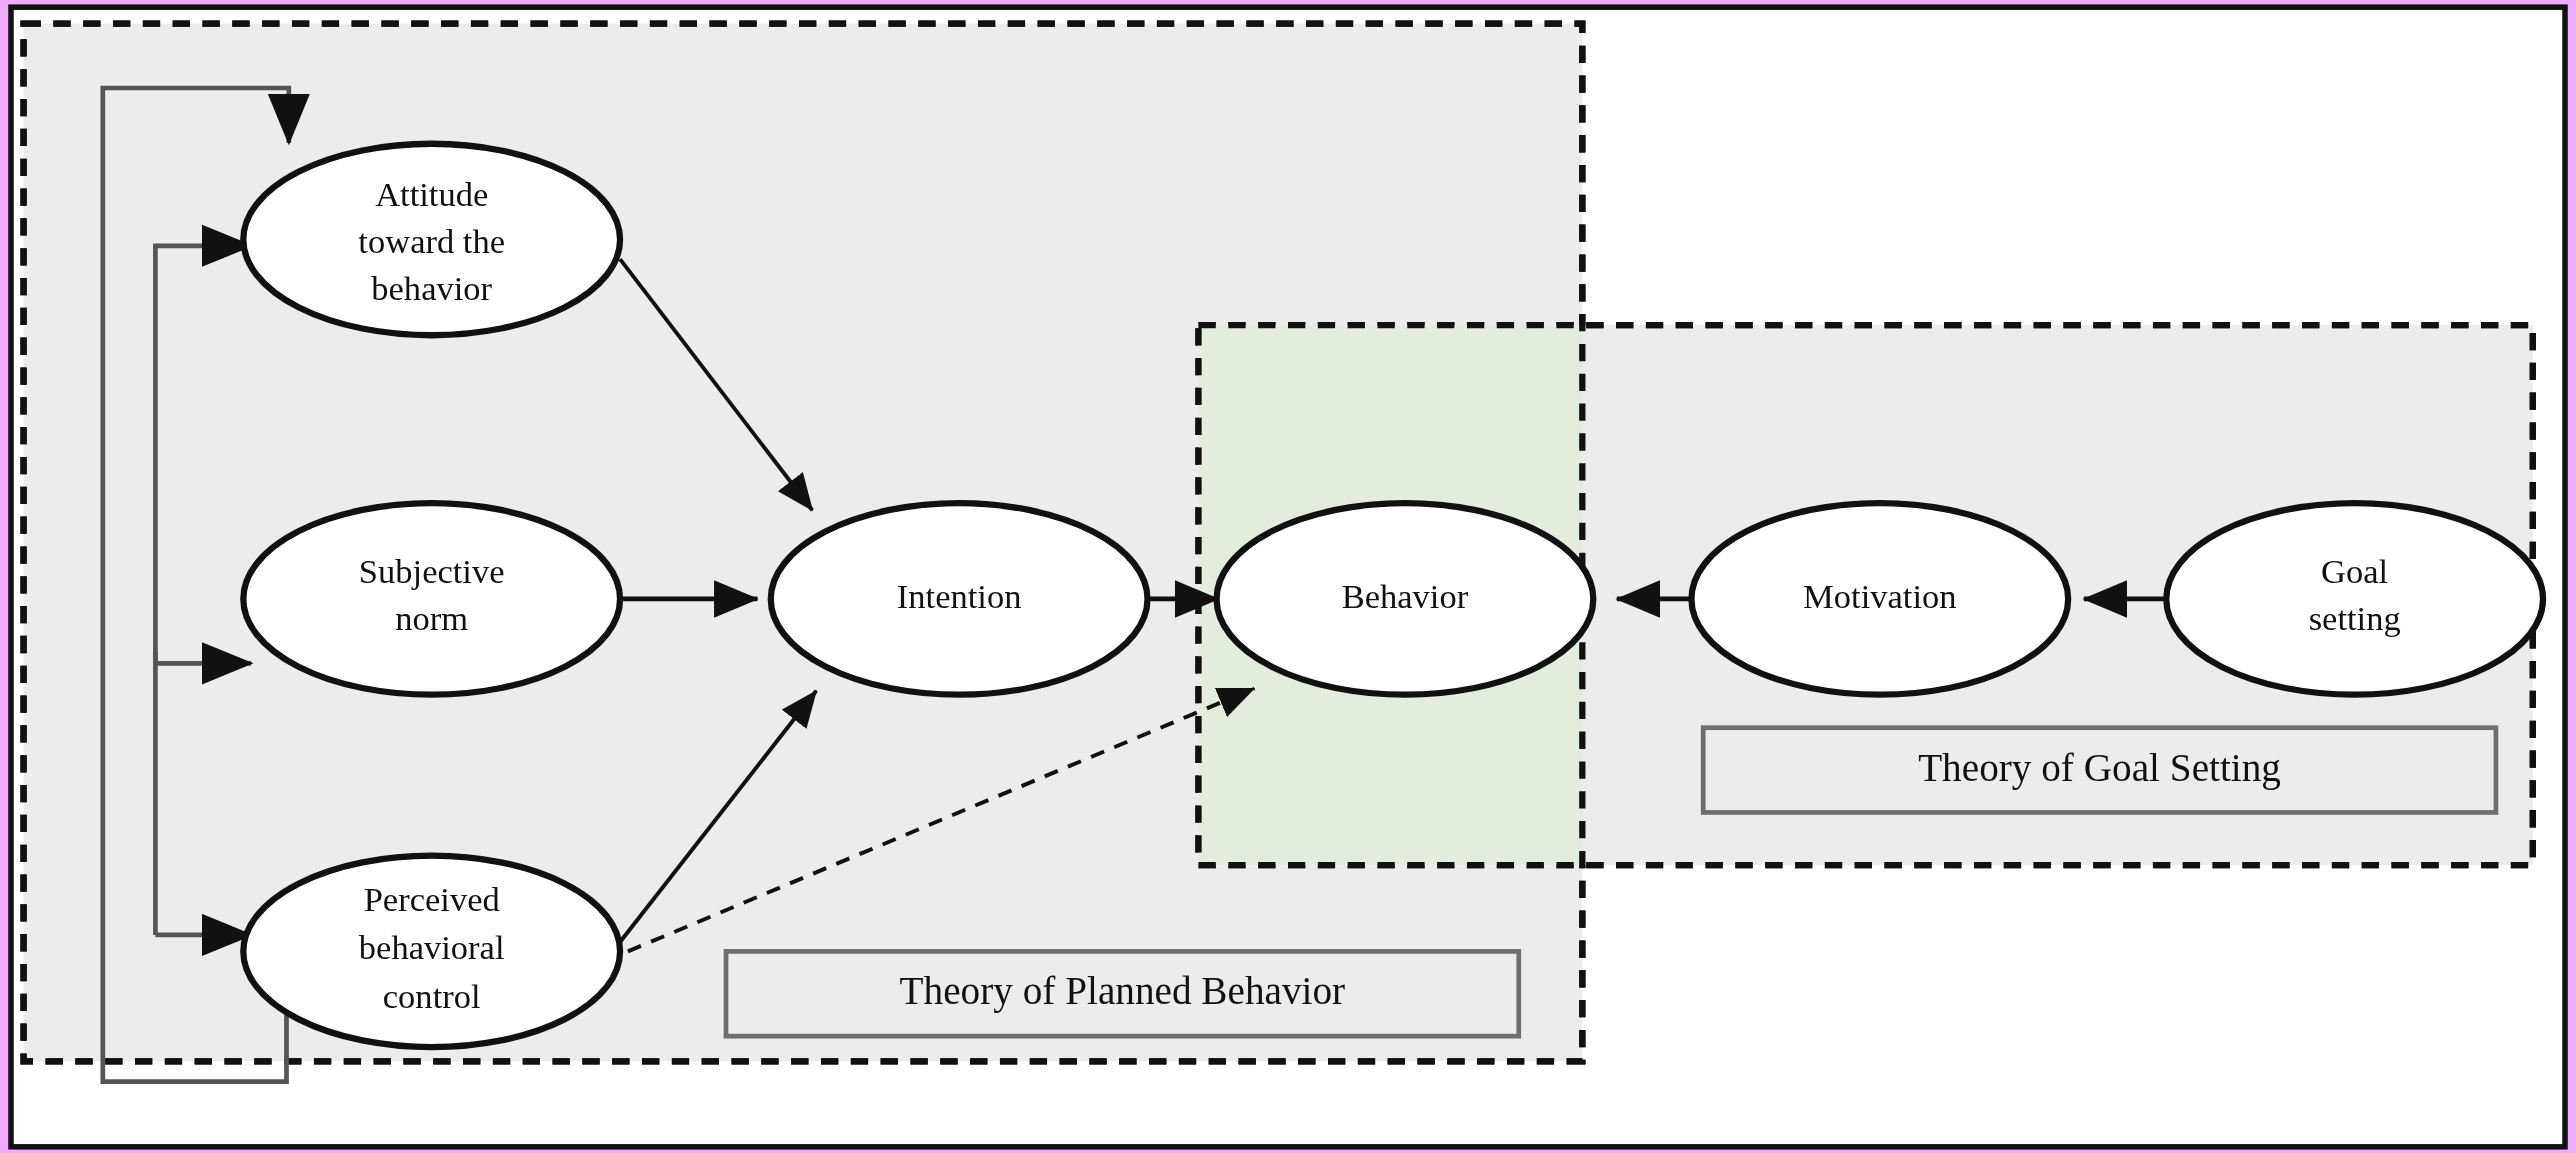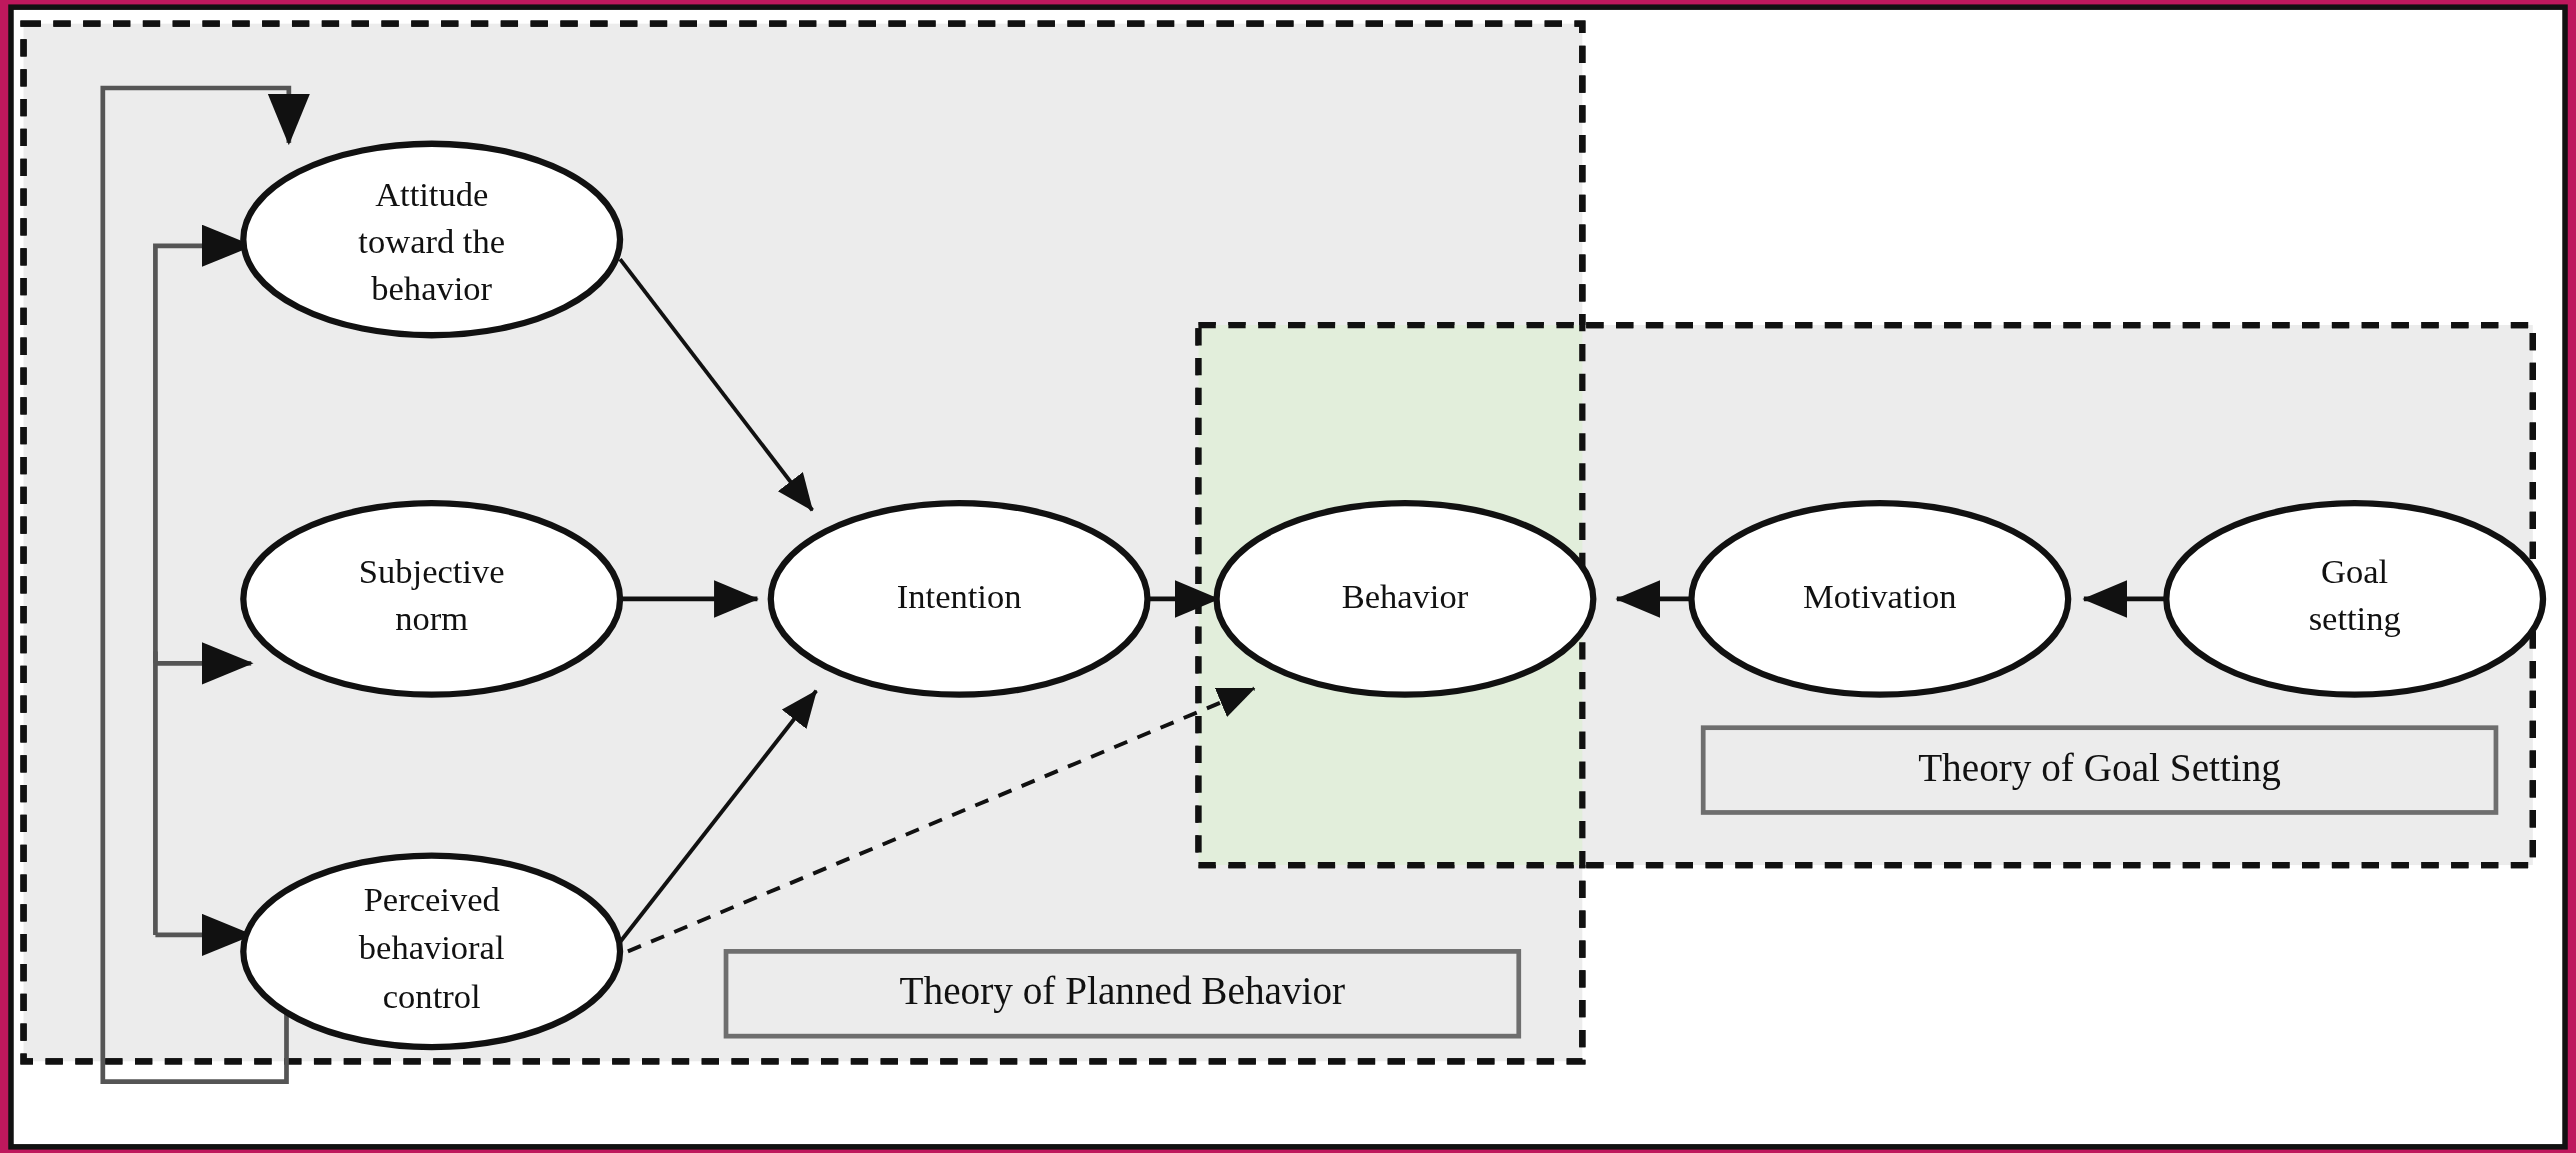--- a/index.html
+++ b/index.html
@@ -10,21 +10,21 @@
   body {
     width: 2576px;
     height: 1154px;
     font-family: "Liberation Serif", "DejaVu Serif", serif;
     overflow: hidden;
   }
   #figure-root {
     position: relative;
     width: 2576px;
     height: 1154px;
-    background: #be185d;
+    background: #f0abfc;
   }
   svg.diagram {
     display: block;
     width: 2576px;
     height: 1154px;
   }
   .node-label {
     font-family: "Liberation Serif", "DejaVu Serif", serif;
     font-size: 44px;
     fill: #111111;

